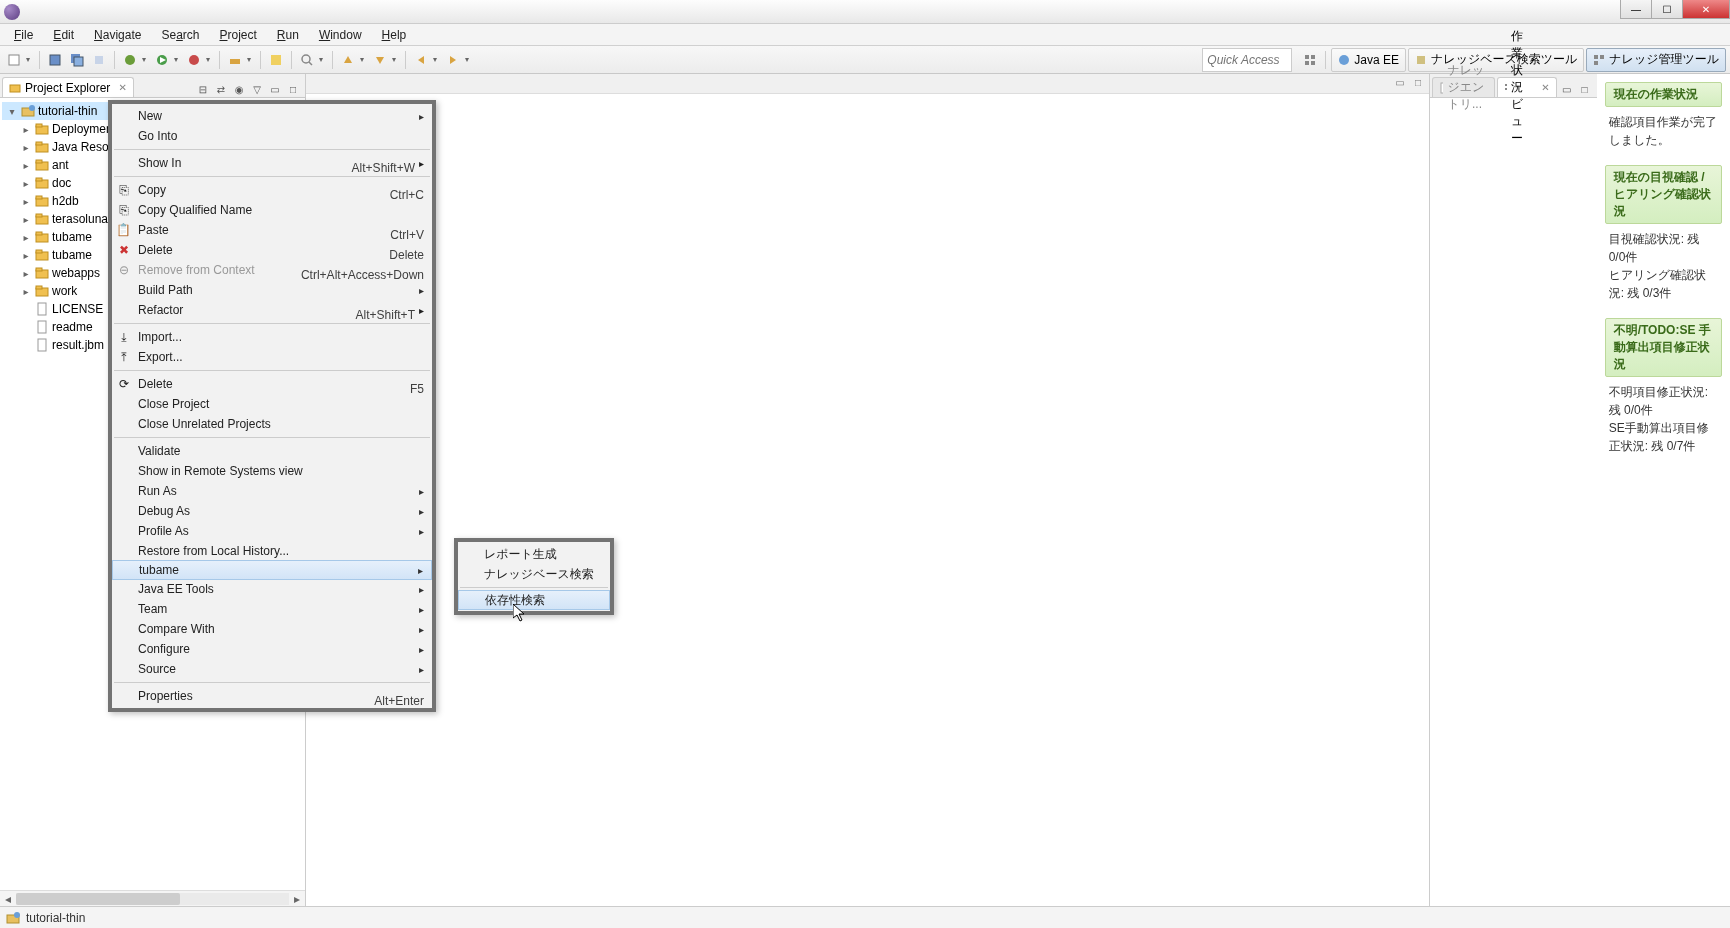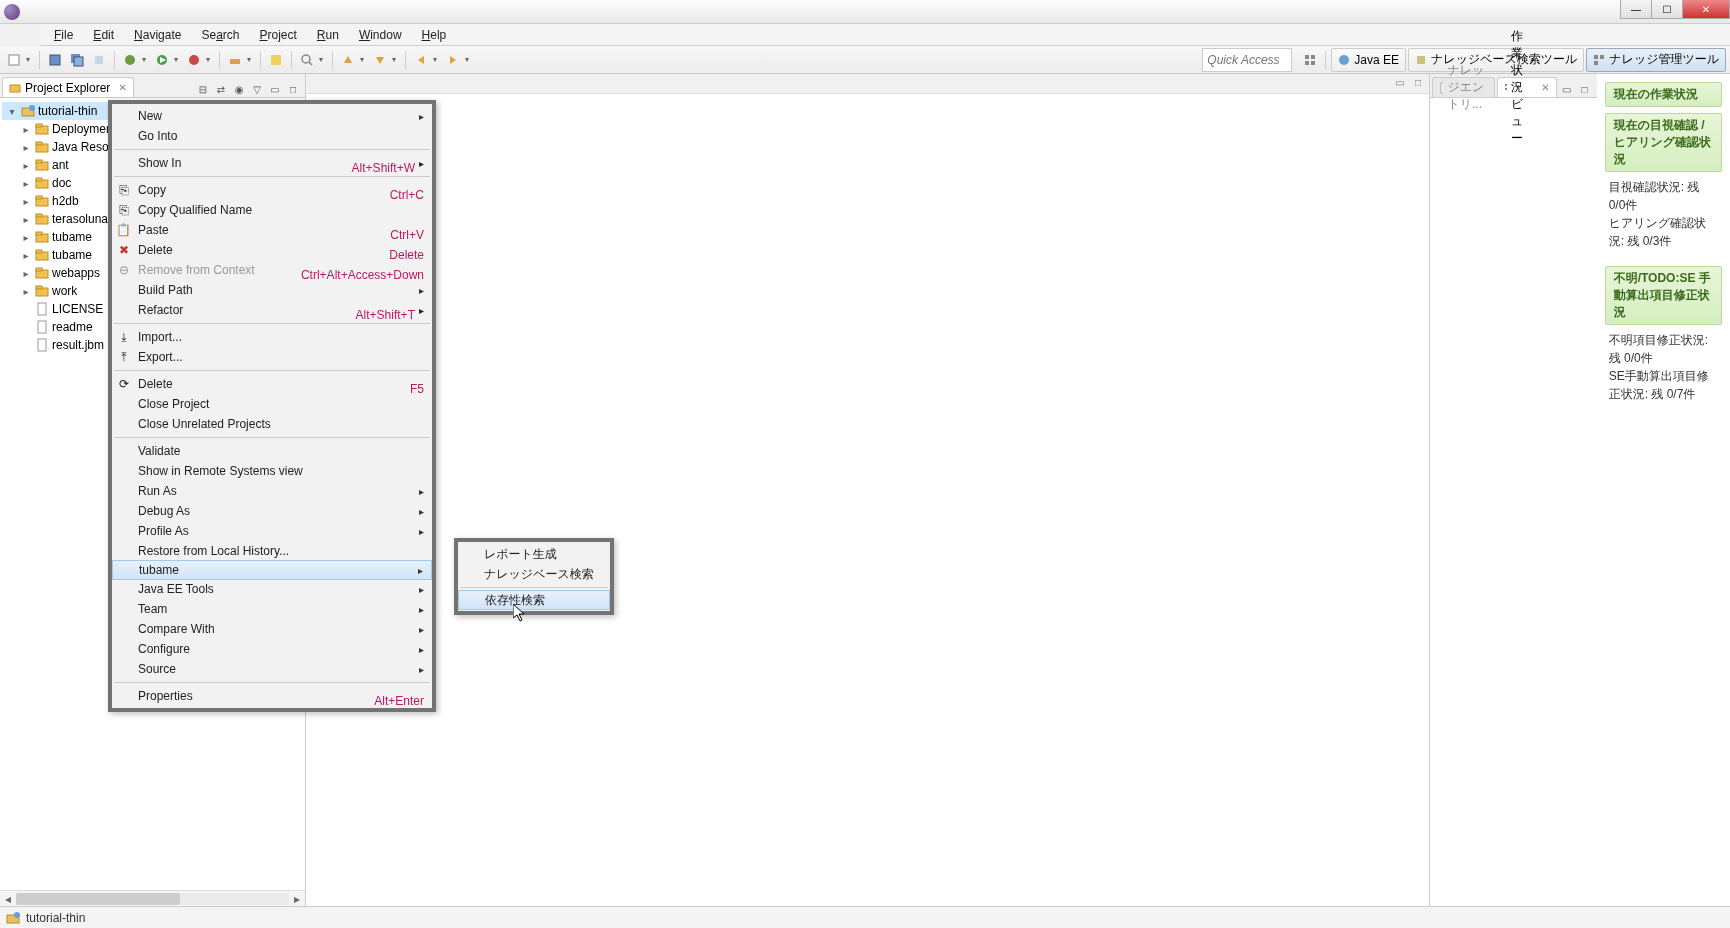--- a/index.html
+++ b/index.html
@@ -7,21 +7,21 @@
 
 
 .titlebar { height: 24px; background: linear-gradient(#fdfdfd, #e8e8e8); border-bottom: 1px solid #ccc; display: flex; align-items: center; padding: 0 4px; position: relative; }
 .titlebar .app-icon { width: 16px; height: 16px; background: radial-gradient(circle at 30% 30%, #a78bc8, #5c3d82); border-radius: 50%; margin-right: 6px; }
 .titlebar .title-text { flex: 1; color: #333; }
 .win-controls { position: absolute; right: 0; top: -1px; display: flex; }
 .win-btn { width: 32px; height: 20px; border: 1px solid #aaa; background: linear-gradient(#f5f5f5,#e0e0e0); display: flex; align-items: center; justify-content: center; font-size: 10px; margin-left: -1px; }
 .win-btn.close { background: linear-gradient(#e88,#c33); color: #fff; width: 48px; }
 
 
-.menubar { height: 22px; background: #f4f4f4; border-bottom: 1px solid #d0d0d0; display: flex; align-items: center; padding: 0 6px; gap: 4px; margin-left: 40px; }
+.menubar { height: 22px; background: #f4f4f4; border-bottom: 1px solid #d0d0d0; display: flex; align-items: center; padding: 0 6px; gap: 4px; }
 .menubar .menu-item { padding: 2px 8px; color: #222; cursor: default; }
 .menubar .mnemonic { text-decoration: underline; }
 
 
 .toolbar { height: 28px; background: linear-gradient(#f7f7f7,#ececec); border-bottom: 1px solid #c8c8c8; display: flex; align-items: center; padding: 0 4px; gap: 2px; }
 .tb-btn { width: 20px; height: 20px; border: 1px solid transparent; display: flex; align-items: center; justify-content: center; border-radius: 2px; }
 .tb-sep { width: 1px; height: 18px; background: #ccc; margin: 0 3px; }
 .tb-drop { width: 8px; font-size: 8px; color: #666; }
 .quick-access { margin-left: auto; }
 .quick-access input { width: 90px; height: 24px; border: 1px solid #ccc; padding: 0 4px; font-style: italic; color: #888; background: #fff; }
@@ -58,21 +58,21 @@
 .hscroll { height: 16px; border-top: 1px solid #ddd; background: #f4f4f4; display: flex; align-items: center; }
 .hscroll .arrow { width: 16px; text-align: center; color: #666; }
 .hscroll .track { flex: 1; height: 12px; background: #eaeaea; position: relative; }
 .hscroll .thumb { position: absolute; left: 0; width: 60%; height: 100%; background: #cdcdcd; border-radius: 2px; }
 
 
 .context-menu { position: absolute; background: #f2f2f2; border: 4px solid #737373; box-shadow: 2px 2px 6px rgba(0,0,0,0.25); z-index: 100; padding: 2px 0; }
 .ctx-row { display: flex; align-items: center; height: 20px; padding: 0 8px 0 26px; position: relative; min-width: 320px; color: #222; }
 .ctx-row.disabled { color: #999; }
 .ctx-row.highlighted { background: linear-gradient(#e6f0fb,#d2e4f7); border: 1px solid #a6c8e8; height: 20px; margin: -1px 0; }
-.ctx-row .shortcut { margin-left: auto; color: #be185d; padding-left: 20px; margin-top: 9px; }
+.ctx-row .shortcut { margin-left: auto; color: #404040; padding-left: 20px; margin-top: 9px; }
 .ctx-row .arrow-r { margin-left: auto; font-size: 10px; color: #333; }
 .ctx-row .ctx-icon { position: absolute; left: 4px; width: 16px; text-align: center; }
 .ctx-sep { height: 1px; background: #ccc; margin: 3px 2px; }
 .submenu { left: 345px; min-width: 160px; }
 .submenu .ctx-row { min-width: 150px; }
 
 
 .status-panel { padding: 8px; overflow: auto; }
 .status-section-head { background: linear-gradient(#e8f5d8,#d4eec0); border: 1px solid #bcd89a; padding: 3px 8px; font-weight: bold; color: #3a6b1a; margin-top: 6px; border-radius: 2px; }
 .status-section-head.first { margin-top: 0; }
@@ -566,20 +566,21 @@
         <span>作業状況ビュー</span>
         <span class="close-x">✕</span>
       </div>
       <div class="view-toolbar">
         <div class="vt-btn">▭</div>
         <div class="vt-btn">□</div>
       </div>
     </div>
     <div class="status-panel">
       <div class="status-section-head first">現在の作業状況</div>
+      <div class="status-body">確認項目作業が完了しました。</div>
 
       <div class="status-section-head">現在の目視確認 / ヒアリング確認状況</div>
       <div class="status-body">
         <div>目視確認状況: 残 0/0件</div>
         <div>ヒアリング確認状況: 残 0/3件</div>
       </div>
 
       <div class="status-section-head">不明/TODO:SE 手動算出項目修正状況</div>
       <div class="status-body">
         <div>不明項目修正状況: 残 0/0件</div>

